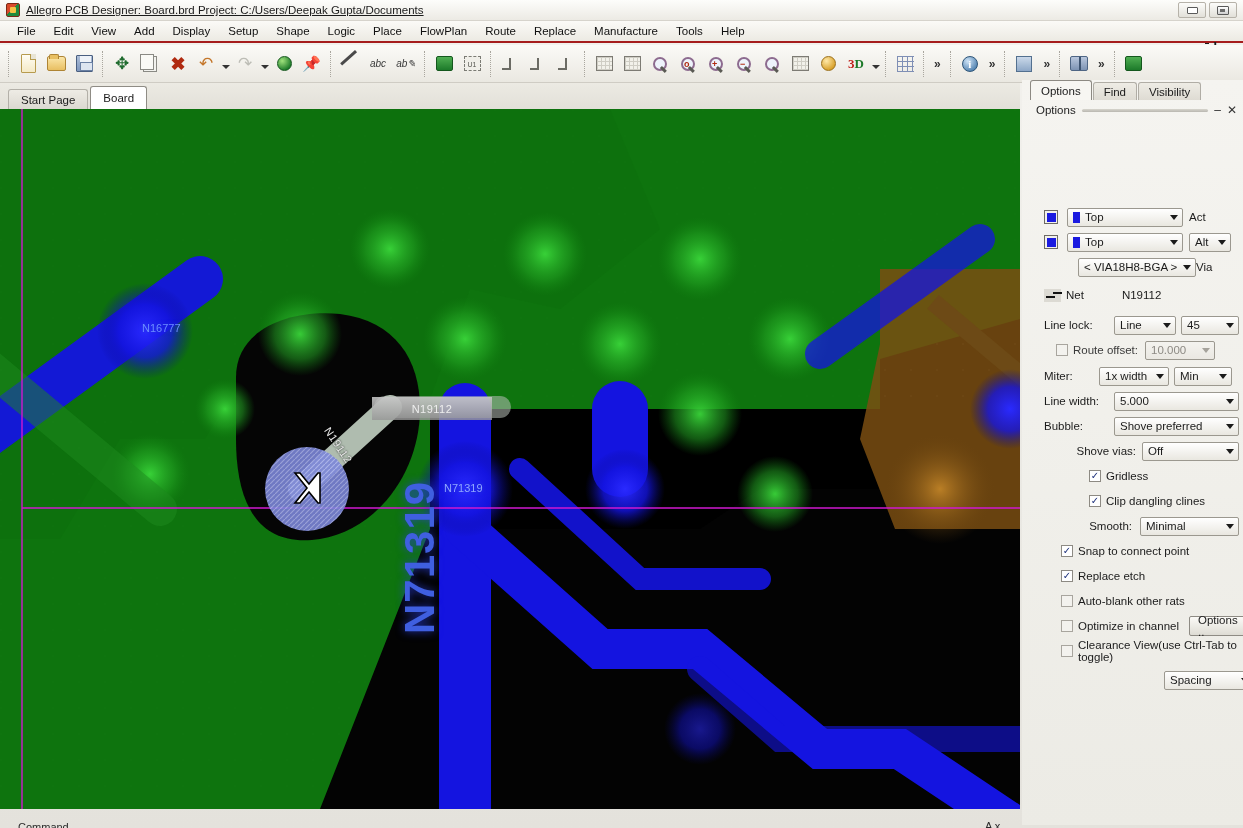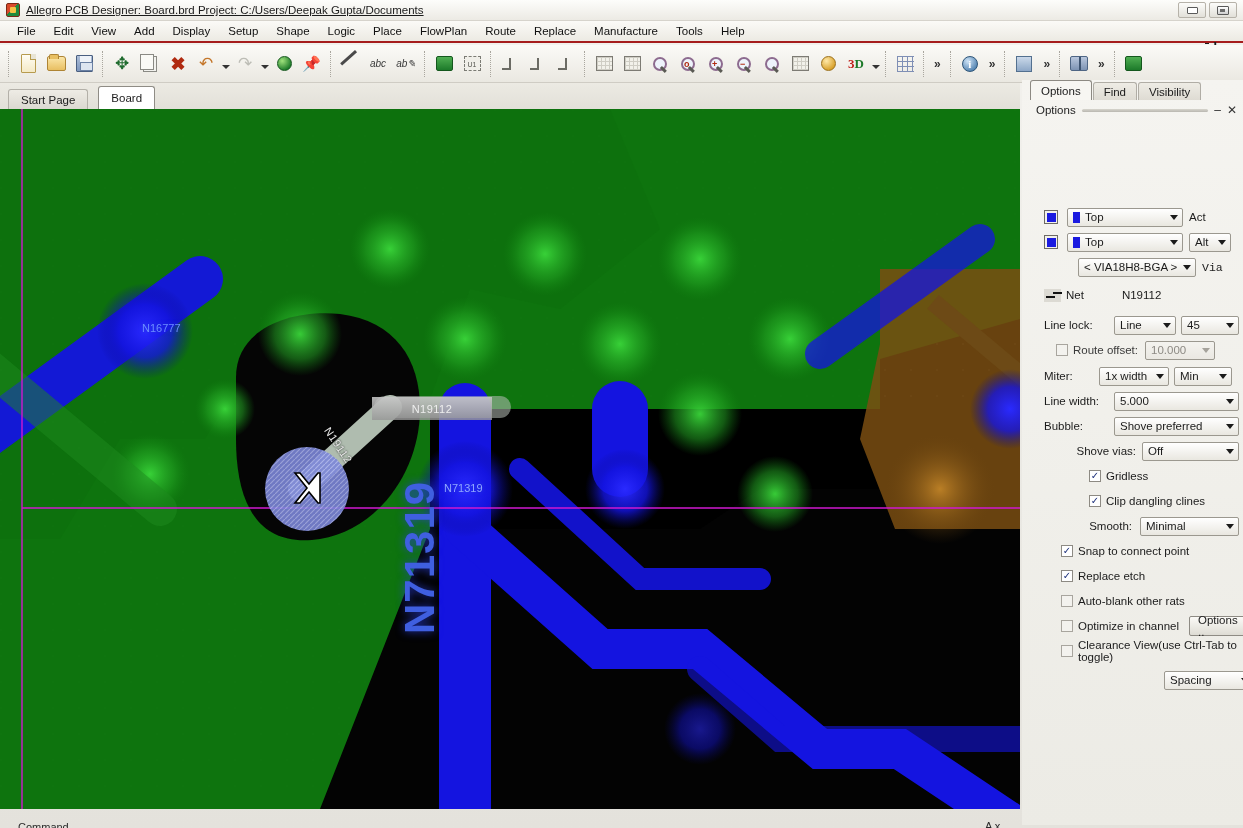--- a/index.html
+++ b/index.html
@@ -147,21 +147,21 @@
   
   .doctabs {
     position:absolute; left:0; top:83px; width:1020px; height:26px;
     background:linear-gradient(#eceae3,#e2e0d8);
     display:flex; align-items:flex-end; padding-left:8px;
   }
   .doctab {
     height:20px; padding:0 12px; font-size:11.5px; color:#1b1b1b;
     background:linear-gradient(#eeece5,#dbd8d0);
     border:1px solid #b3b0a8; border-bottom:none; border-radius:3px 3px 0 0;
-    display:flex; align-items:center; margin-right:10px;
+    display:flex; align-items:center; margin-right:2px;
   }
   .doctab.active {
     background:#ffffff; height:23px; border-color:#8f8c85;
     font-weight:normal;
   }
 
   
   .canvas {
     position:absolute; left:0; top:109px; width:1020px; height:700px;
     background:#000; overflow:hidden;
@@ -591,21 +591,21 @@
         </span>
       </div>
 
       <div class="row">
         <span class="sel" style="width:118px; margin-left:34px;">
           <span>&lt; VIA18H8-BGA &gt;</span>
           <span class="arrow">
               <i class="arr"></i>
             </span>
         </span>
-        <span class="lbl" style="margin-left:6px;font-family:Liberation Mono, monospace;">Via</span>
+        <span class="lbl" style="margin-left:0;">Via</span>
       </div>
 
       <div class="row" style="margin-top:6px;">
         <span class="net-icon"></span>
         <span class="lbl">Net</span>
         <span class="lbl" style="margin-left:38px;">N19112</span>
       </div>
 
       <div class="row" style="margin-top:8px;">
         <span class="lbl" style="width:70px;">Line lock:</span>

